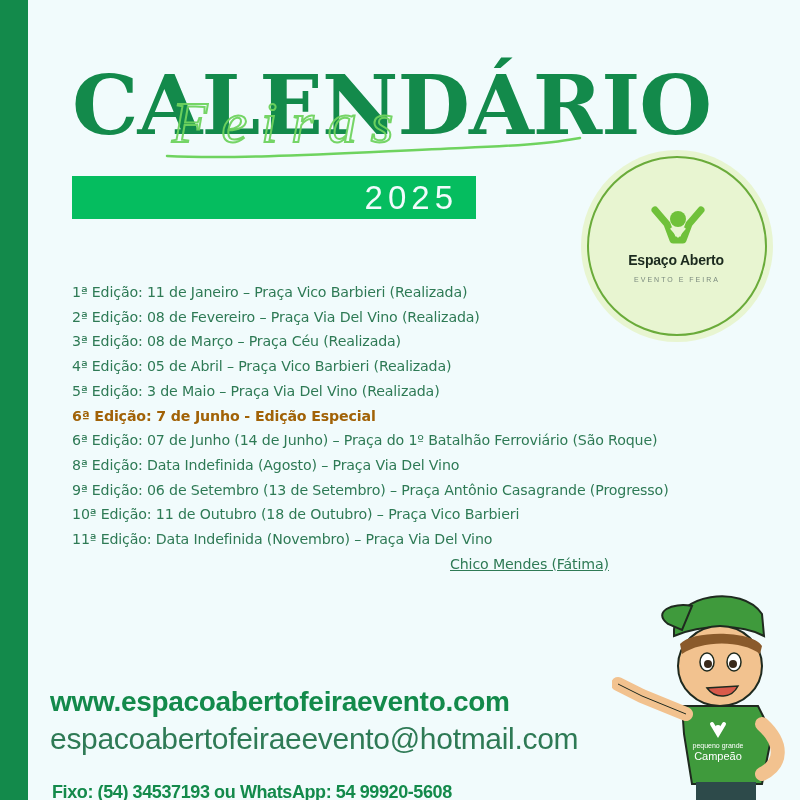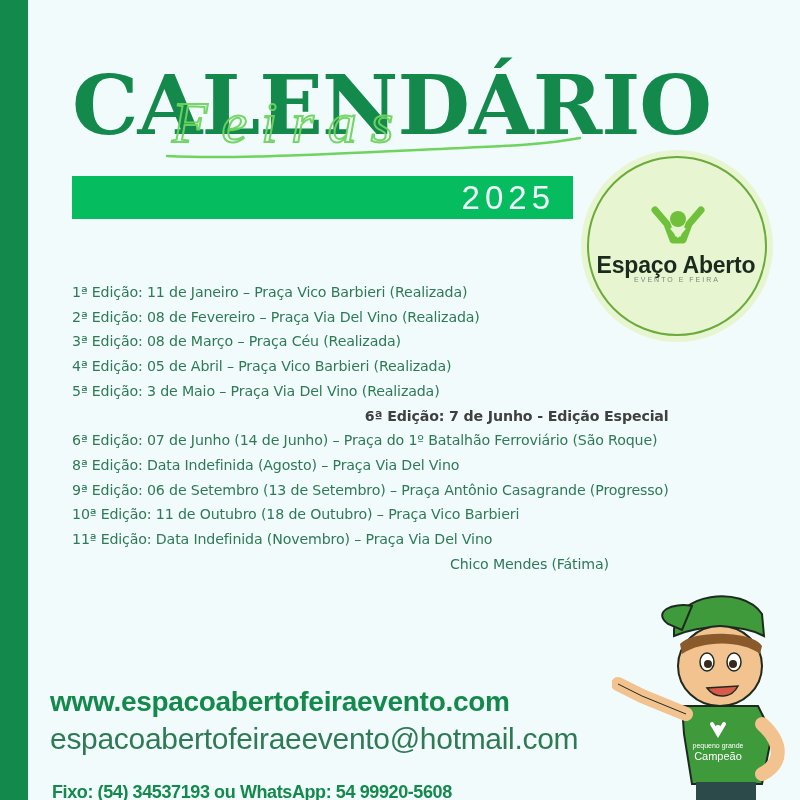--- a/index.html
+++ b/index.html
@@ -37,21 +37,21 @@
       font-size: 58px;
       color: transparent;
       -webkit-text-stroke: 2px #6fd35f;
       letter-spacing: 14px;
       line-height: 1;
       white-space: nowrap;
       opacity: .95;
     }
     .year-bar {
       position: absolute; left: 72px; top: 176px;
-      width: 501px; height: 43px;
+      width: 404px; height: 43px;
       background: #05bd5f;
     }
     .year-text {
       position: absolute; right: 18px; top: 3px;
       font-family: "Liberation Sans", sans-serif;
       font-size: 33px;
       letter-spacing: 5px;
       color: #f1fbfc;
       line-height: 37px;
     }
@@ -69,21 +69,21 @@
     }
     .logo-icon {
       position: absolute; left: 651px; top: 206px;
       width: 54px; height: 40px;
     }
     .logo-name {
       position: absolute; left: 590px; top: 252px;
       width: 172px; text-align: center;
       font-family: "Liberation Sans", sans-serif;
       font-weight: bold;
-      font-size: 23px;
+      font-size: 14px;
       color: #1b2a1e;
       letter-spacing: -0.2px;
     }
     .logo-sub {
       position: absolute; left: 590px; top: 276px;
       width: 174px; text-align: center;
       font-family: "Liberation Sans", sans-serif;
       font-size: 7px;
       letter-spacing: 2px;
       color: #7a8a7e;
@@ -93,22 +93,22 @@
       list-style: none;
     }
     .list li {
       font-family: "DejaVu Sans", sans-serif;
       font-size: 14.2px;
       line-height: 24.7px;
       color: #2e7a55;
       white-space: nowrap;
       letter-spacing: -0.15px;
     }
-    .list li.bold { font-weight: bold; color: #404040; text-align: right; }
-    .list li.cont { padding-left: 378px; }
+    .list li.bold { font-weight: bold; color: #a16207; }
+    .list li.cont { padding-left: 378px; text-decoration: underline; }
     .web {
       position: absolute; left: 50px; top: 686px;
       font-family: "Liberation Sans", sans-serif;
       font-weight: bold;
       font-size: 28px;
       color: #138a4b;
       letter-spacing: -0.3px;
     }
     .email {
       position: absolute; left: 50px; top: 722px;

